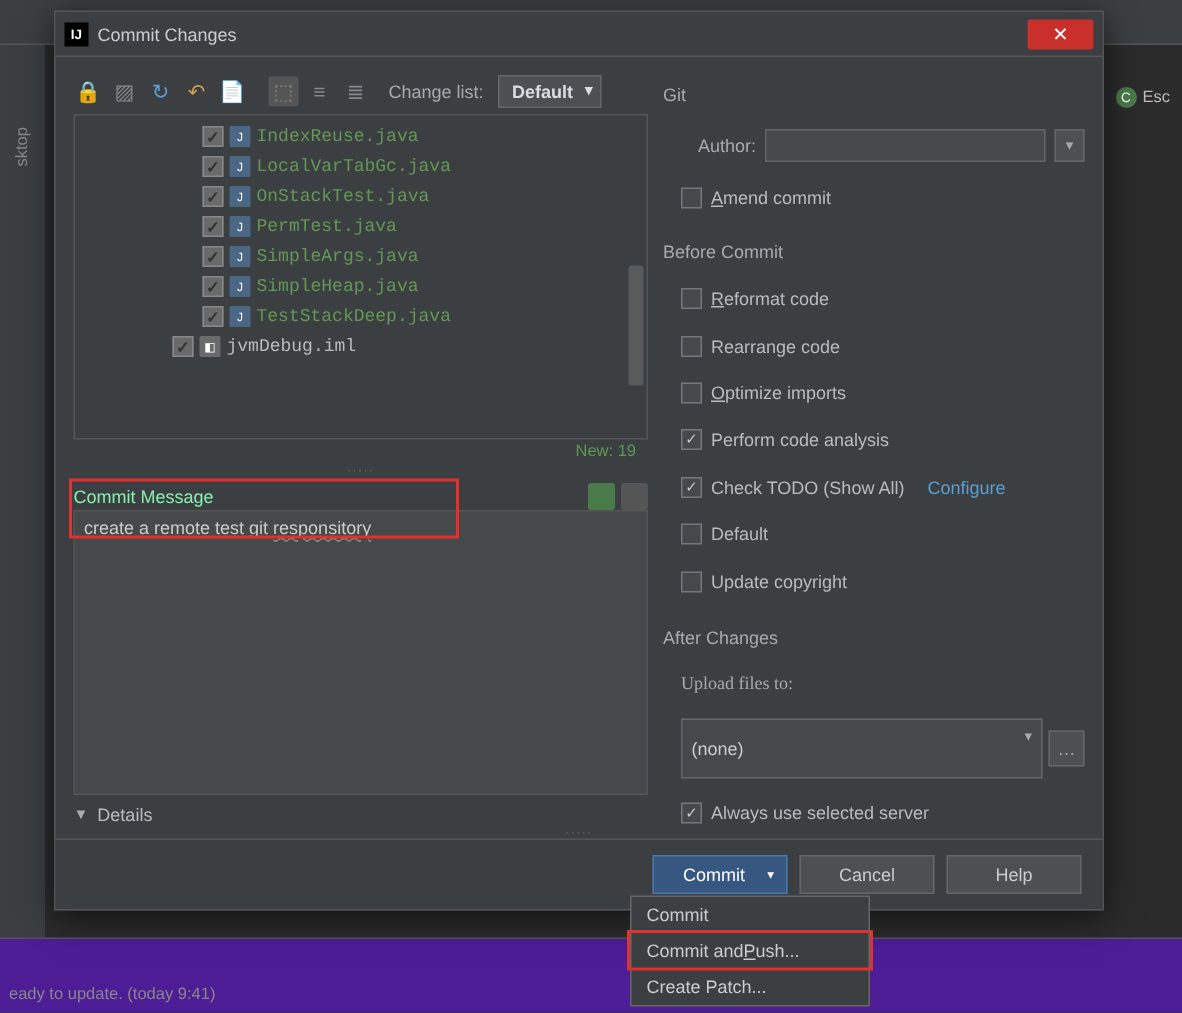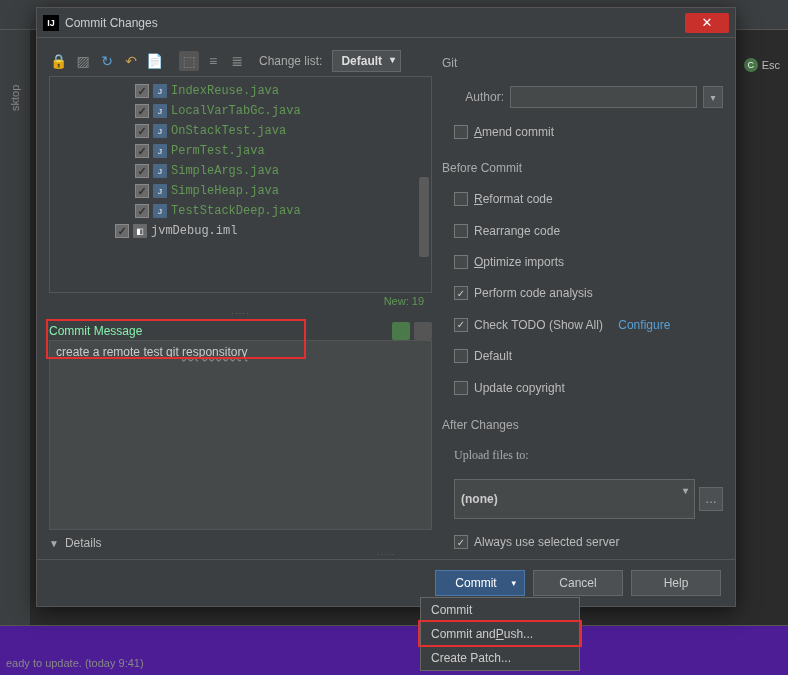--- a/index.html
+++ b/index.html
@@ -60,21 +60,21 @@
 .dd-btn { width: 20px; height: 22px; background: #4c5052; border: 1px solid #666; color: #aaa; display: flex; align-items: center; justify-content: center; cursor: pointer; font-size: 10px; }
 
 .opt-row { display: flex; align-items: center; gap: 6px; margin-left: 12px; height: 22px; cursor: pointer; }
 .chk2 { width: 14px; height: 14px; background: #45494a; border: 1px solid #777; display: flex; align-items: center; justify-content: center; color: #ccc; font-size: 10px; }
 .chk2.on::after { content: "✓"; }
 .opt-label { color: #bbb; font-size: 12px; }
 .u { text-decoration: underline; }
 .link { color: #5a9fd4; cursor: pointer; }
 
 .upload-row { display: flex; align-items: center; gap: 4px; margin-left: 12px; }
-.upload-select { flex: 1; background: #45494a; border: 1px solid #666; height: 40px; color: #ccc; padding: 0 6px; display: flex; align-items: center; position: relative; cursor: pointer; font-weight: bold; }
+.upload-select { flex: 1; background: #45494a; border: 1px solid #666; height: 40px; color: #ccc; padding: 0 6px; display: flex; align-items: center; position: relative; cursor: pointer; }
 .upload-select::after { content: "▾"; position: absolute; right: 6px; top: 5px; font-size: 10px; color: #aaa; }
 .dots-btn { width: 24px; height: 24px; background: #4c5052; border: 1px solid #666; color: #aaa; display: flex; align-items: center; justify-content: center; cursor: pointer; }
 
 .button-bar { display: flex; justify-content: flex-end; gap: 8px; padding: 10px 14px; border-top: 1px solid #555; background: #3c3f41; }
 .btn { min-width: 90px; height: 26px; background: #4c5052; border: 1px solid #666; color: #ccc; font-size: 12px; display: flex; align-items: center; justify-content: center; cursor: pointer; padding: 0 12px; }
 .btn.primary { background: #365880; border-color: #4a78a8; color: #fff; position: relative; padding-right: 20px; }
 .btn.primary::after { content: "▾"; position: absolute; right: 8px; font-size: 9px; }
 
 .dropdown-menu { position: absolute; top: 597px; left: 420px; width: 160px; background: #3c3f41; border: 1px solid #666; z-index: 100; }
 .menu-item { height: 24px; display: flex; align-items: center; padding: 0 10px; color: #ccc; font-size: 12px; cursor: pointer; }

